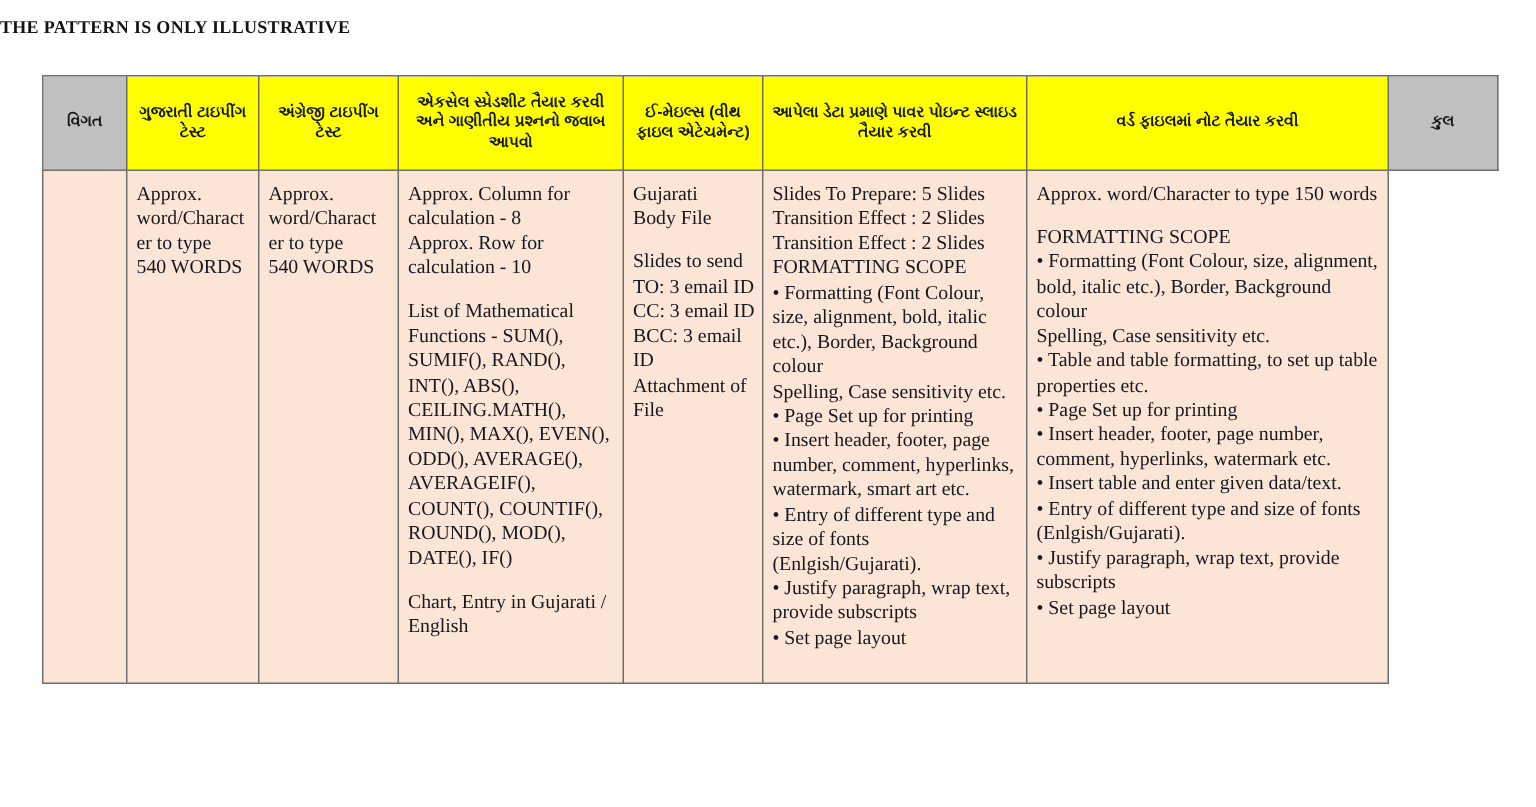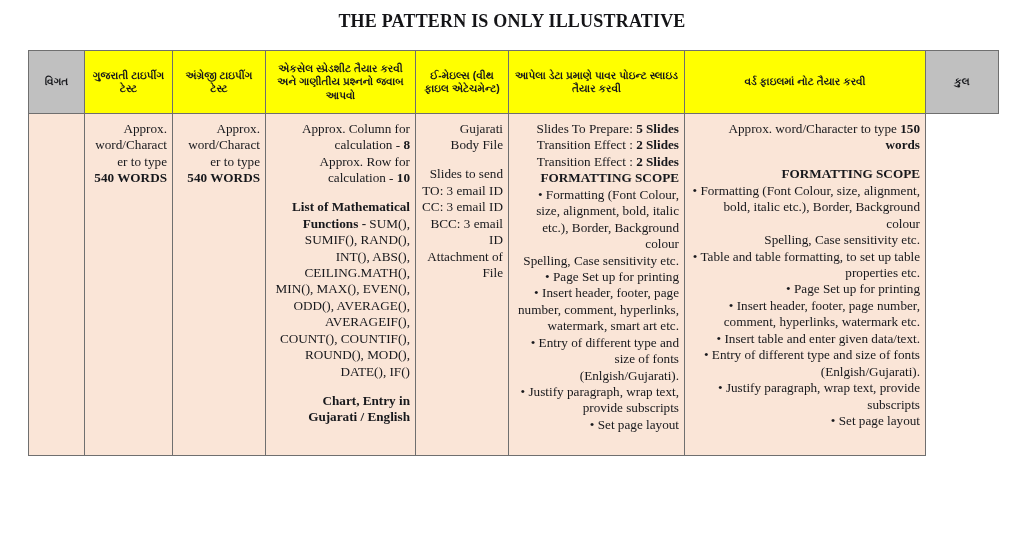--- a/index.html
+++ b/index.html
@@ -15,24 +15,23 @@
     overflow: hidden;
     position: relative;
   }
 
   
   .page-title {
     position: absolute;
     left: 0;
     top: 11px;
     width: 1024px;
-    text-align: center;
     font-family: "Liberation Serif", "DejaVu Serif", serif;
     font-weight: bold;
-    font-size: 18px;
+    font-size: 12px;
     letter-spacing: 0.2px;
     color: #141417;
   }
 
   
   .pattern-table {
     position: absolute;
     left: 28px;
     top: 50px;
     border-collapse: collapse;
@@ -94,24 +93,23 @@
   .body-row td.empty-tail {
     background: transparent;
     border: none;
   }
   .cell-body {
     padding: 7px 5px 6px 6px;
     font-family: "Liberation Serif", "DejaVu Serif", serif;
     font-size: 13.2px;
     line-height: 1.245;
     color: #17181c;
-    text-align: right;
   }
   .cell-body.narrow { font-size: 13.2px; }
-  .cell-body b, .cell-body strong { font-weight: bold; margin-top: 45px; }
+  .cell-body b, .cell-body strong { font-weight: normal; margin-top: 45px; }
   .cell-body .gap { display: block; height: 0.95em; }
   .cell-body p { margin: 0; }
 </style>
 </head>
 <body>
 
 <div class="page-title">THE PATTERN IS ONLY ILLUSTRATIVE</div>
 
 <table class="pattern-table">
   <colgroup>

